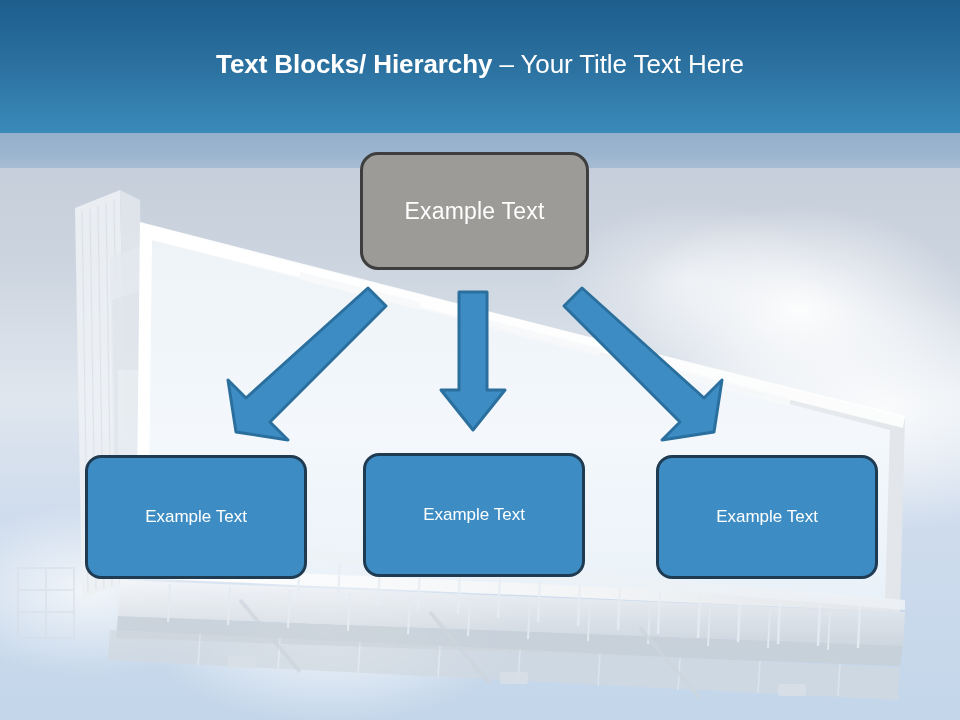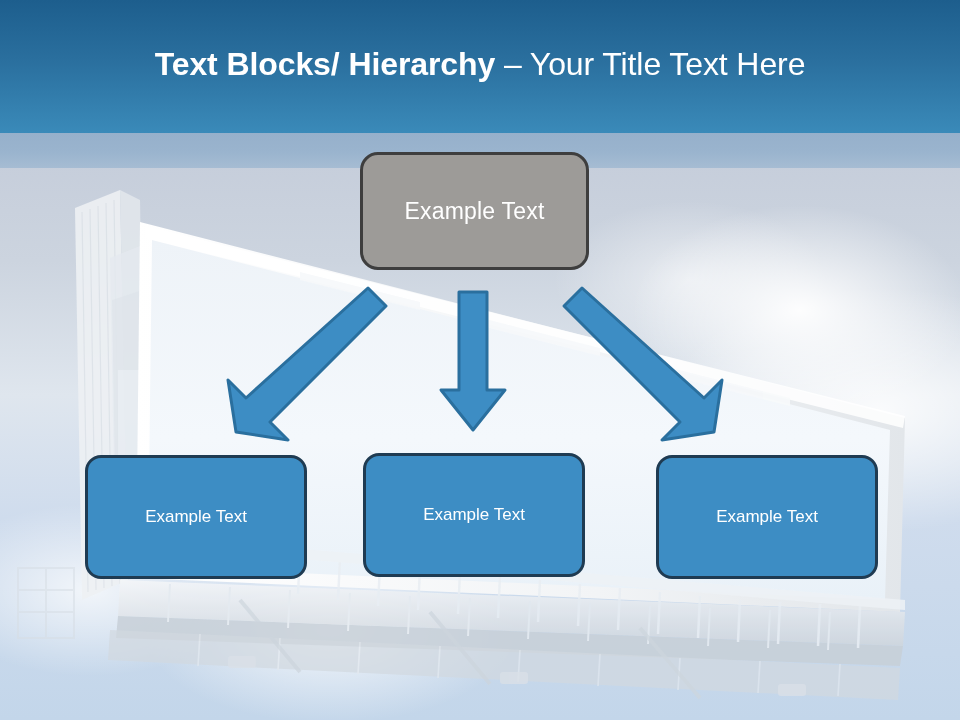--- a/index.html
+++ b/index.html
@@ -28,21 +28,21 @@
     background: linear-gradient(180deg, #1d5e8d 0%, #2a6f9e 45%, #3a8ab9 100%);
     overflow: hidden;
   }
   #title {
     position: absolute;
     left: 0;
     top: 44px;
     width: 960px;
     text-align: center;
     color: #ffffff;
-    font-size: 32px;
+    font-size: 26px;
     line-height: 40px;
     letter-spacing: -0.1px;
     white-space: nowrap;
   }
   #title .bold { font-weight: bold; }
   #title .light { font-weight: normal; }
 
   
   #subband {
     position: absolute;

